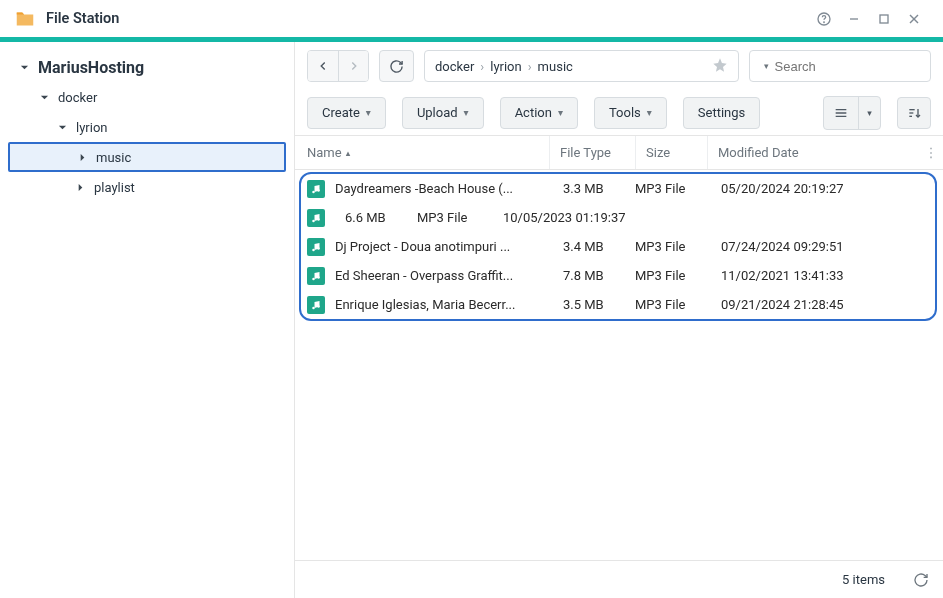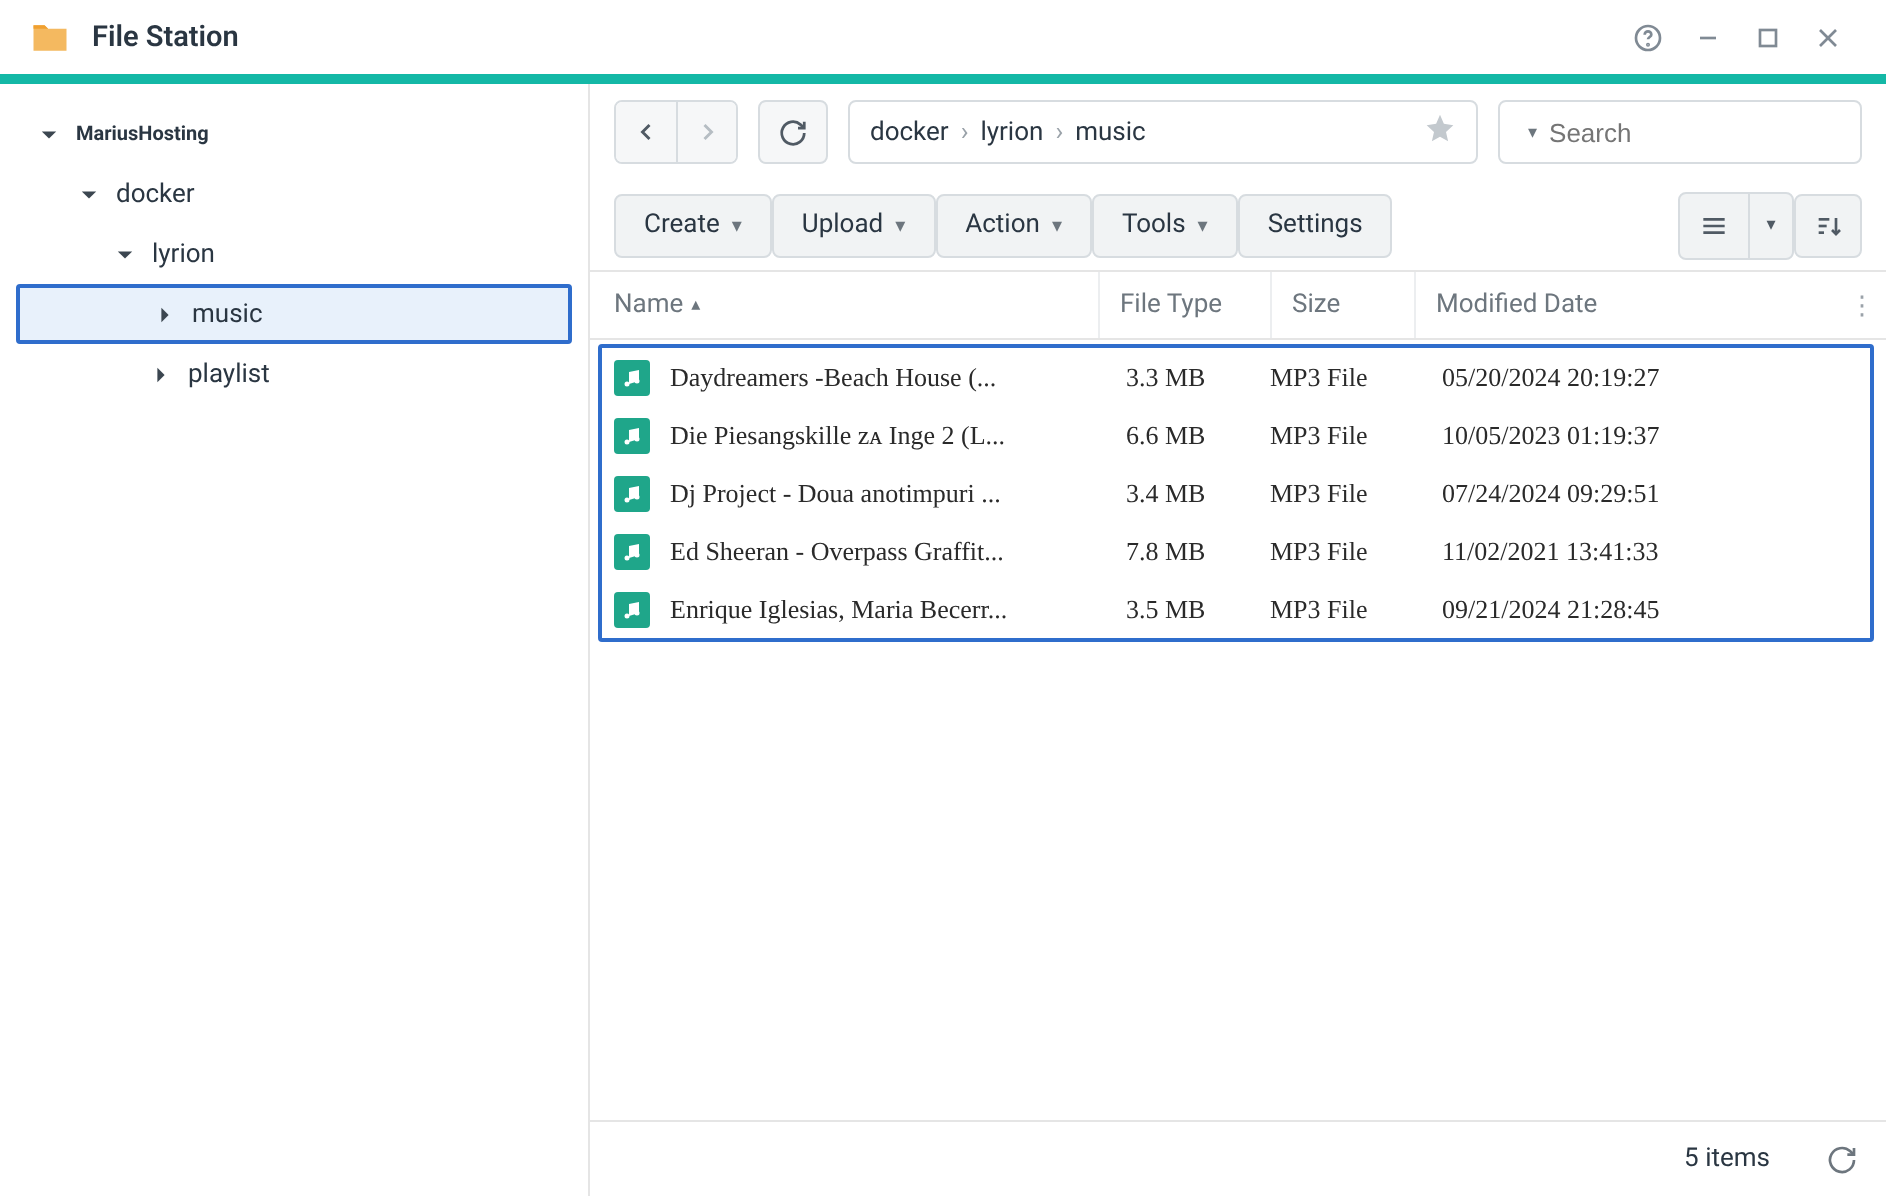--- a/index.html
+++ b/index.html
@@ -7,21 +7,21 @@
 .titlebar { height: 42px; display: flex; align-items: center; padding: 0 14px; border-bottom: 5px solid #14b8a6; }
 .titlebar .app-icon { width: 22px; height: 22px; margin-right: 10px; }
 .titlebar .title { font-weight: 600; font-size: 14.5px; color: #2a3642; flex: 1; }
 .titlebar .win-btn { width: 30px; height: 30px; display: flex; align-items: center; justify-content: center; color: #808a94; cursor: pointer; }
 .titlebar .win-btn svg { width: 16px; height: 16px; }
 .content { flex: 1; display: flex; min-height: 0; }
 
 
 .sidebar { width: 295px; border-right: 1px solid #e5e5e5; padding-top: 10px; overflow-y: auto; }
 .tree-item { display: flex; align-items: center; height: 30px; cursor: pointer; padding-left: 12px; }
-.tree-item.depth0 { padding-left: 18px; font-weight: 700; font-size: 10px; }
+.tree-item.depth0 { padding-left: 18px; font-weight: 700; font-size: 16px; }
 .tree-item.depth1 { padding-left: 38px; }
 .tree-item.depth2 { padding-left: 56px; }
 .tree-item.depth3 { padding-left: 74px; }
 .tree-item.selected { background: #e8f1fb; border: 2px solid #2f6dcc; margin: 0 8px; border-radius: 2px; }
 .tree-item.selected.depth3 { padding-left: 66px; }
 .tree-caret { width: 12px; height: 12px; margin-right: 8px; color: #3b4650; display: flex; align-items: center; justify-content: center; }
 .tree-label { color: #2a3642; }
 
 
 .main { flex: 1; display: flex; flex-direction: column; min-width: 0; }
@@ -32,42 +32,42 @@
 .nav-btn + .nav-btn { border-left: 1px solid #d7dce0; }
 .std-btn { height: 32px; border: 1px solid #d7dce0; border-radius: 4px; background: #f6f7f8; display: flex; align-items: center; justify-content: center; padding: 0 9px; color: #505a64; cursor: pointer; }
 .breadcrumb-box { flex: 1; height: 32px; border: 1px solid #d7dce0; border-radius: 4px; display: flex; align-items: center; padding: 0 10px; color: #2a3642; }
 .breadcrumb-box .crumb { cursor: pointer; }
 .breadcrumb-box .sep { color: #9aa2a9; margin: 0 6px; }
 .breadcrumb-box .star { margin-left: auto; color: #c3c9ce; cursor: pointer; }
 .search-box { width: 182px; height: 32px; border: 1px solid #d7dce0; border-radius: 4px; display: flex; align-items: center; padding: 0 8px; gap: 6px; color: #9aa2a9; }
 .search-box input { border: none; outline: none; flex: 1; font-size: 13px; background: transparent; }
 .search-box .caret-sm { font-size: 9px; color: #6d767e; }
 
-.toolbar2 { height: 46px; display: flex; align-items: center; padding: 0 12px; gap: 0; border-bottom: 1px solid #e5e5e5; }
+.toolbar2 { height: 46px; display: flex; align-items: center; padding: 0 12px; gap: 16px; border-bottom: 1px solid #e5e5e5; }
 .tbtn { height: 32px; border: 1px solid #d7dce0; border-radius: 4px; background: #f1f3f4; display: flex; align-items: center; padding: 0 14px; color: #2a3642; cursor: pointer; gap: 6px; }
 .tbtn .caret { font-size: 10px; color: #6d767e; }
 .spacer { flex: 1; }
 .view-group { display: flex; border: 1px solid #d7dce0; border-radius: 4px; overflow: hidden; background: #f1f3f4; }
 .view-btn { width: 34px; height: 32px; display: flex; align-items: center; justify-content: center; color: #505a64; cursor: pointer; }
 .view-btn + .view-btn { border-left: 1px solid #d7dce0; }
 .sort-btn { width: 34px; height: 32px; border: 1px solid #d7dce0; border-radius: 4px; background: #f1f3f4; display: flex; align-items: center; justify-content: center; color: #505a64; cursor: pointer; }
 
 
 .table-wrap { flex: 1; overflow: auto; position: relative; }
 .col-header { display: flex; height: 34px; align-items: center; border-bottom: 1px solid #e5e5e5; color: #6d767e; font-size: 13px; padding-left: 12px; }
 .col-name { width: 242px; display: flex; align-items: center; gap: 4px; }
 .col-size { width: 72px; }
 .col-type { width: 86px; }
 .col-date { flex: 1; text-align: center; }
 .col-header .col { border-left: 1px solid #eceef0; padding-left: 10px; height: 100%; display: flex; align-items: center; }
 .col-header .col:first-child { border-left: none; padding-left: 0; }
 .col-header .more { width: 24px; color: #9aa2a9; cursor: pointer; display: flex; justify-content: center; }
 .sort-ind { font-size: 9px; color: #6d767e; }
 
-.rows-box { border: 2px solid #2f6dcc; margin: 2px 6px 0 4px; border-radius: 2px; font-family: Liberation Serif, serif; }
+.rows-box { border: 2px solid #2f6dcc; margin: 2px 6px 0 4px; border-radius: 12px; }
 .row { display: flex; height: 29px; align-items: center; padding-left: 6px; }
 .row .file-icon { width: 18px; height: 18px; margin-right: 10px; background: #1fa68a; border-radius: 2px; display: flex; align-items: center; justify-content: center; flex-shrink: 0; }
 .row .file-icon svg { width: 12px; height: 12px; }
 .row .rname { width: 218px; white-space: nowrap; overflow: hidden; text-overflow: ellipsis; }
 .row .rsize { width: 72px; padding-left: 10px; }
 .row .rtype { width: 86px; padding-left: 10px; }
 .row .rdate { flex: 1; padding-left: 10px; }
 
 .statusbar { height: 38px; border-top: 1px solid #e5e5e5; display: flex; align-items: center; justify-content: flex-end; padding: 0 14px; gap: 28px; color: #2a3642; }
 .statusbar .refresh { color: #6d767e; cursor: pointer; display: flex; }
@@ -271,21 +271,20 @@
             <span class="rdate">05/20/2024 20:19:27</span>
           </div>
           <div class="row">
             <span class="file-icon">
               <svg viewBox="0 0 24 24" fill="#fff">
                 <path d="M9 18V6l10-2v11"></path>
                 <circle cx="7" cy="18" r="2.5"></circle>
                 <circle cx="17" cy="15" r="2.5"></circle>
               </svg>
             </span>
-            <span class="rname">Die Piesangskille ᴢᴀ Inge 2 (L...</span>
             <span class="rsize">6.6 MB</span>
             <span class="rtype">MP3 File</span>
             <span class="rdate">10/05/2023 01:19:37</span>
           </div>
           <div class="row">
             <span class="file-icon">
               <svg viewBox="0 0 24 24" fill="#fff">
                 <path d="M9 18V6l10-2v11"></path>
                 <circle cx="7" cy="18" r="2.5"></circle>
                 <circle cx="17" cy="15" r="2.5"></circle>

